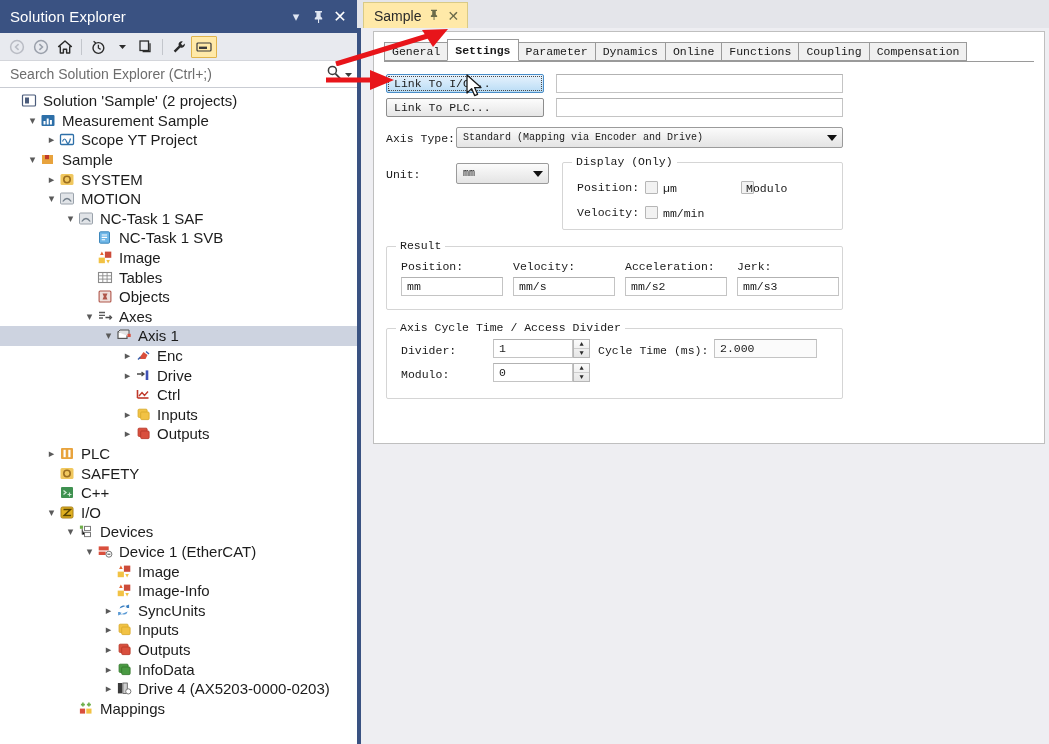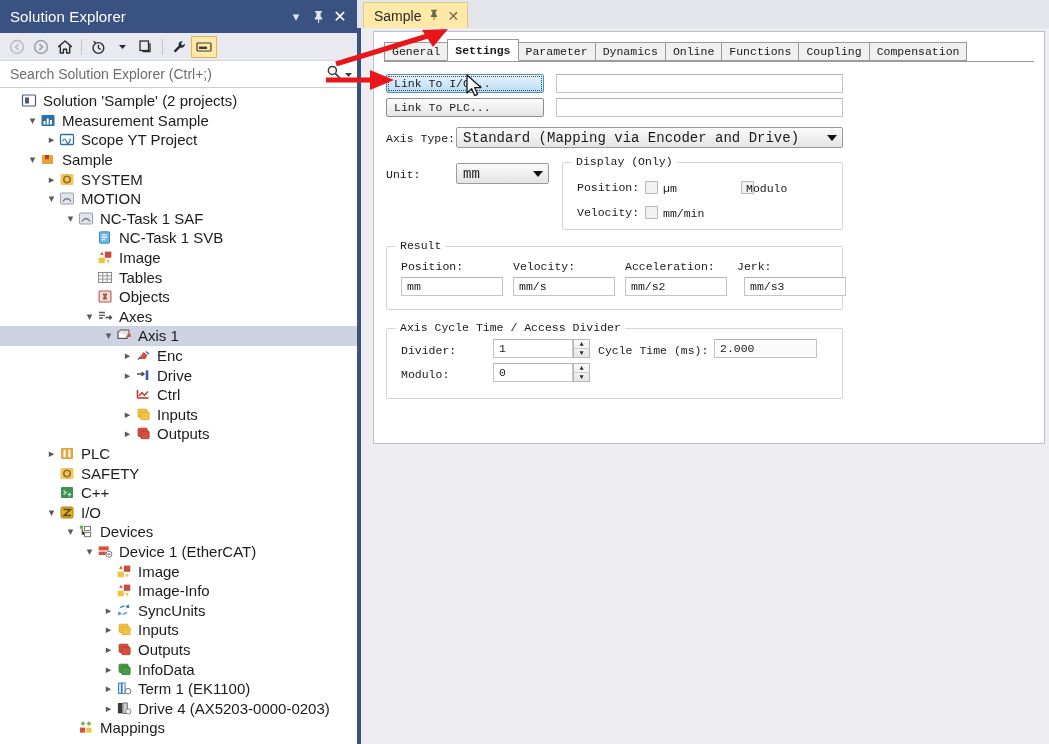--- a/index.html
+++ b/index.html
@@ -236,21 +236,21 @@
   }
   .txtbox.readonly { background: #fbfbfb; }
   .combo {
     position: absolute;
     background: linear-gradient(#fbfbfb, #e4e4e4);
     border: 1px solid #9b9b9b;
     border-radius: 2px;
     display: flex; align-items: center; justify-content: space-between;
     padding: 0 5px 0 6px;
     font-family: "Liberation Mono", monospace;
-    font-size: 14px;
+    font-size: 10px;
     color: #1a1a1a;
     cursor: default;
   }
   .combo .caret {
     width: 0; height: 0;
     border-left: 5px solid transparent;
     border-right: 5px solid transparent;
     border-top: 6px solid #111;
     margin-left: 6px;
   }
@@ -635,29 +635,20 @@
           <span class="tw-arrow collapsed" style="margin-left: 101px;"></span>
           <span class="tw-ico"><svg width="16" height="15" viewBox="0 0 15 15" aria-hidden="true">
               <rect x="2.6" y="2.2" width="9" height="8.2" rx="1" fill="#4a9a43" stroke="#357a2f" stroke-width=".9"></rect>
               <rect x="5.2" y="5" width="8.4" height="7.6" rx="1" fill="#4a9a43" stroke="#357a2f" stroke-width=".9"></rect>
             </svg></span>
           <span class="tw-label">InfoData</span>
         </div>
         <div class="tree-row">
           <span class="tw-arrow collapsed" style="margin-left: 101px;"></span>
           <span class="tw-ico"><svg width="16" height="15" viewBox="0 0 15 15" aria-hidden="true">
-              <rect x="2" y="2" width="3" height="10.4" fill="#cfe0f0" stroke="#3a7fc1" stroke-width="1"></rect>
-              <rect x="5.6" y="2" width="3" height="10.4" fill="#ffffff" stroke="#3a7fc1" stroke-width="1"></rect>
-              <circle cx="11.6" cy="10.2" r="2.8" fill="#fff" stroke="#777" stroke-width="1"></circle>
-            </svg></span>
-          <span class="tw-label">Term 1 (EK1100)</span>
-        </div>
-        <div class="tree-row">
-          <span class="tw-arrow collapsed" style="margin-left: 101px;"></span>
-          <span class="tw-ico"><svg width="16" height="15" viewBox="0 0 15 15" aria-hidden="true">
               <rect x="1.4" y="2" width="4.4" height="10.4" fill="#3a3a3a"></rect>
               <rect x="6.4" y="2" width="4.4" height="10.4" fill="#cfcfcf" stroke="#555" stroke-width=".8"></rect>
               <circle cx="11.8" cy="10.4" r="2.6" fill="#fff" stroke="#777" stroke-width="1"></circle>
             </svg></span>
           <span class="tw-label">Drive 4 (AX5203-0000-0203)</span>
         </div>
         <div class="tree-row">
           <span class="tw-arrow" style="margin-left: 63px;"></span>
           <span class="tw-ico"><svg width="16" height="15" viewBox="0 0 15 15" aria-hidden="true">
               <rect x="1.4" y="7.6" width="5.2" height="5" fill="#d94f3d"></rect>
@@ -738,21 +729,21 @@
           <div class="groupbox" style="left:12px; top:184px; width:457px; height:64px;">
             <span class="gb-title">Result</span>
             <div id="result-fields">
                 <span class="fld-label" style="left: 14px; top: 13px;">Position:</span>
                 <div class="txtbox" style="left: 14px; top: 30px; width: 102px; height: 19px;">mm</div>
                 <span class="fld-label" style="left: 126px; top: 13px;">Velocity:</span>
                 <div class="txtbox" style="left: 126px; top: 30px; width: 102px; height: 19px;">mm/s</div>
                 <span class="fld-label" style="left: 238px; top: 13px;">Acceleration:</span>
                 <div class="txtbox" style="left: 238px; top: 30px; width: 102px; height: 19px;">mm/s2</div>
                 <span class="fld-label" style="left: 350px; top: 13px;">Jerk:</span>
-                <div class="txtbox" style="left: 350px; top: 30px; width: 102px; height: 19px; margin-left: 7px;">mm/s3</div>
+                <div class="txtbox" style="left: 350px; top: 30px; width: 102px; height: 19px;">mm/s3</div>
               </div>
           </div>
 
           <div class="groupbox" style="left:12px; top:266px; width:457px; height:71px;">
             <span class="gb-title">Axis Cycle Time / Access Divider</span>
 
             <span class="fld-label" style="left:14px; top:15px;">Divider:</span>
             <div class="txtbox" style="left:106px; top:10px; width:80px; height:19px;">1</div>
             <div class="spin" style="left:186px; top:10px; height:19px;">
               <div>▲</div>

